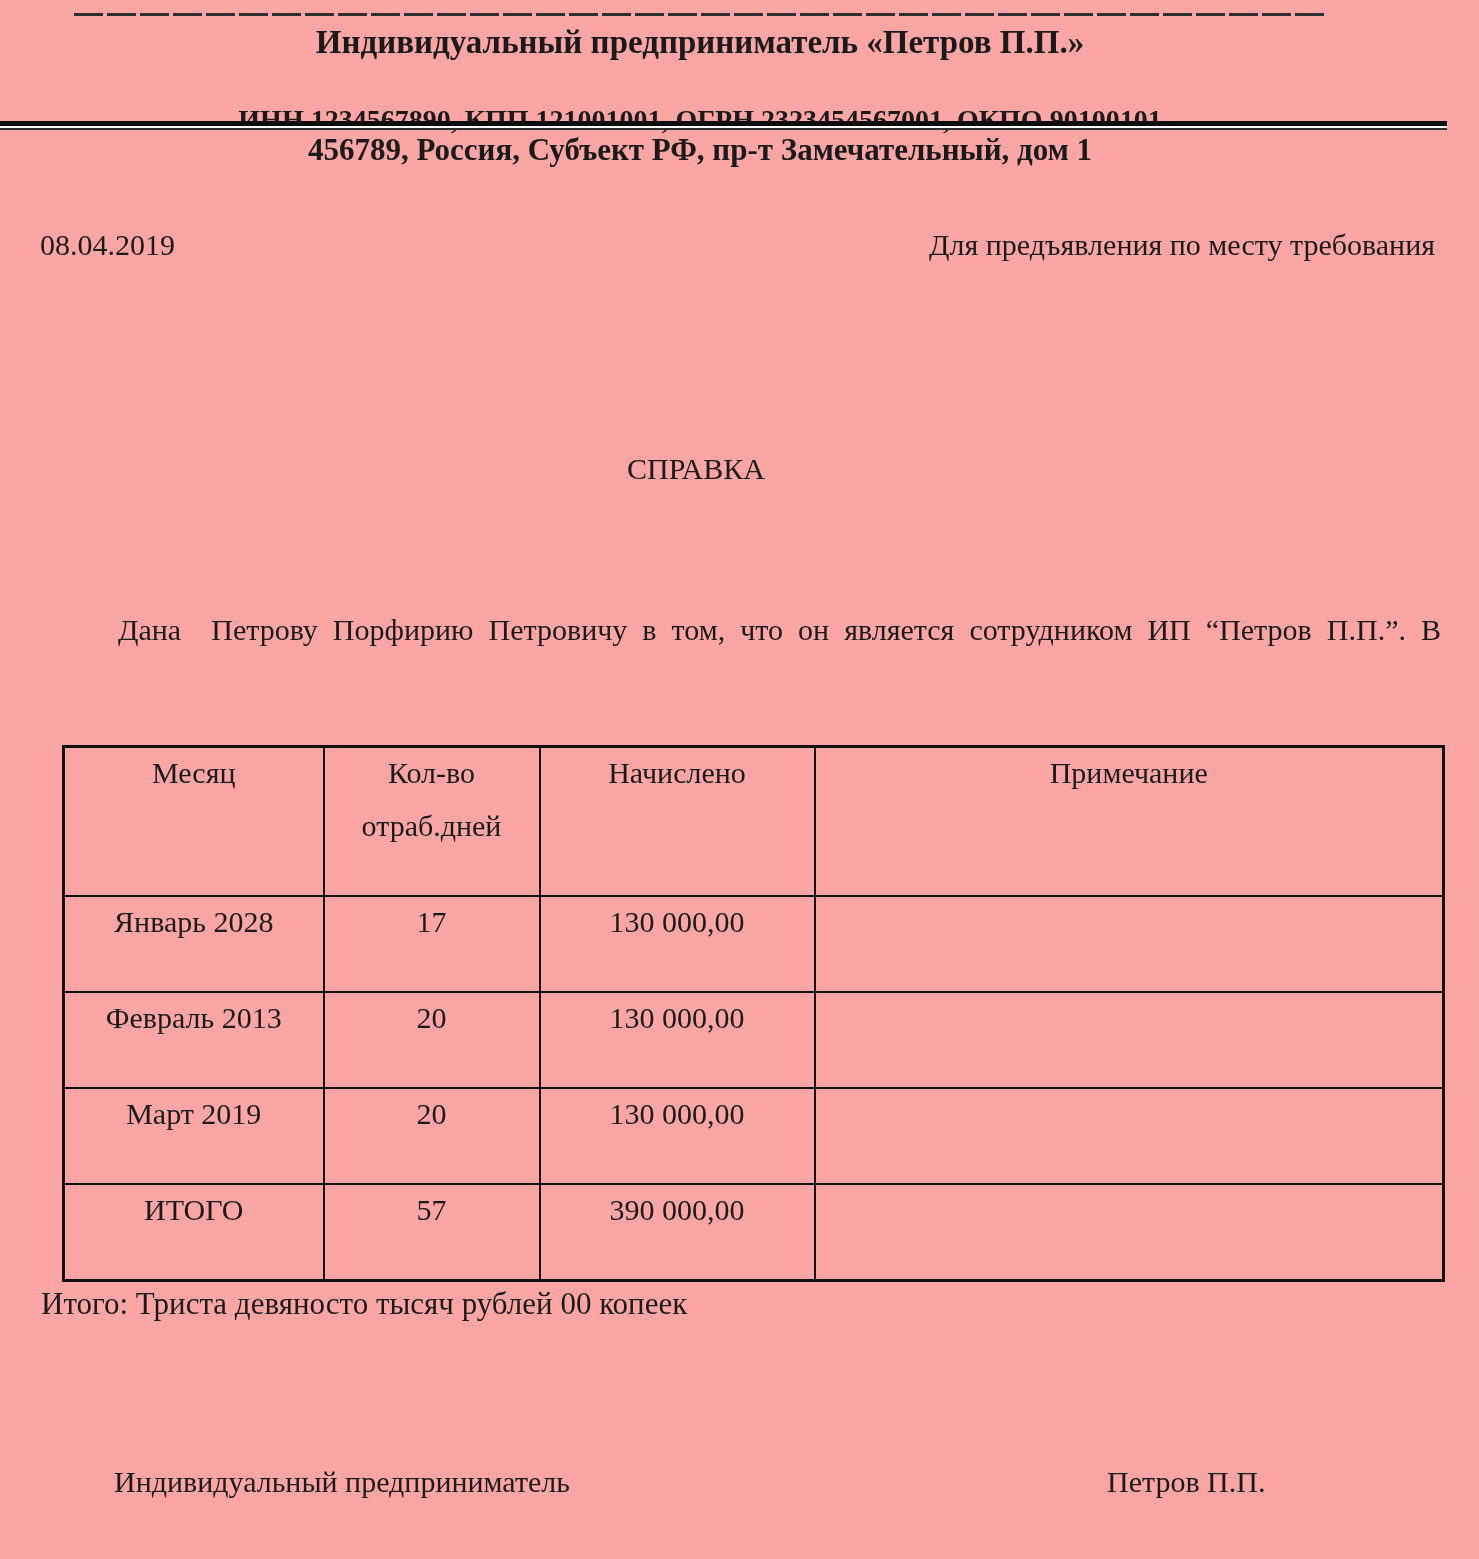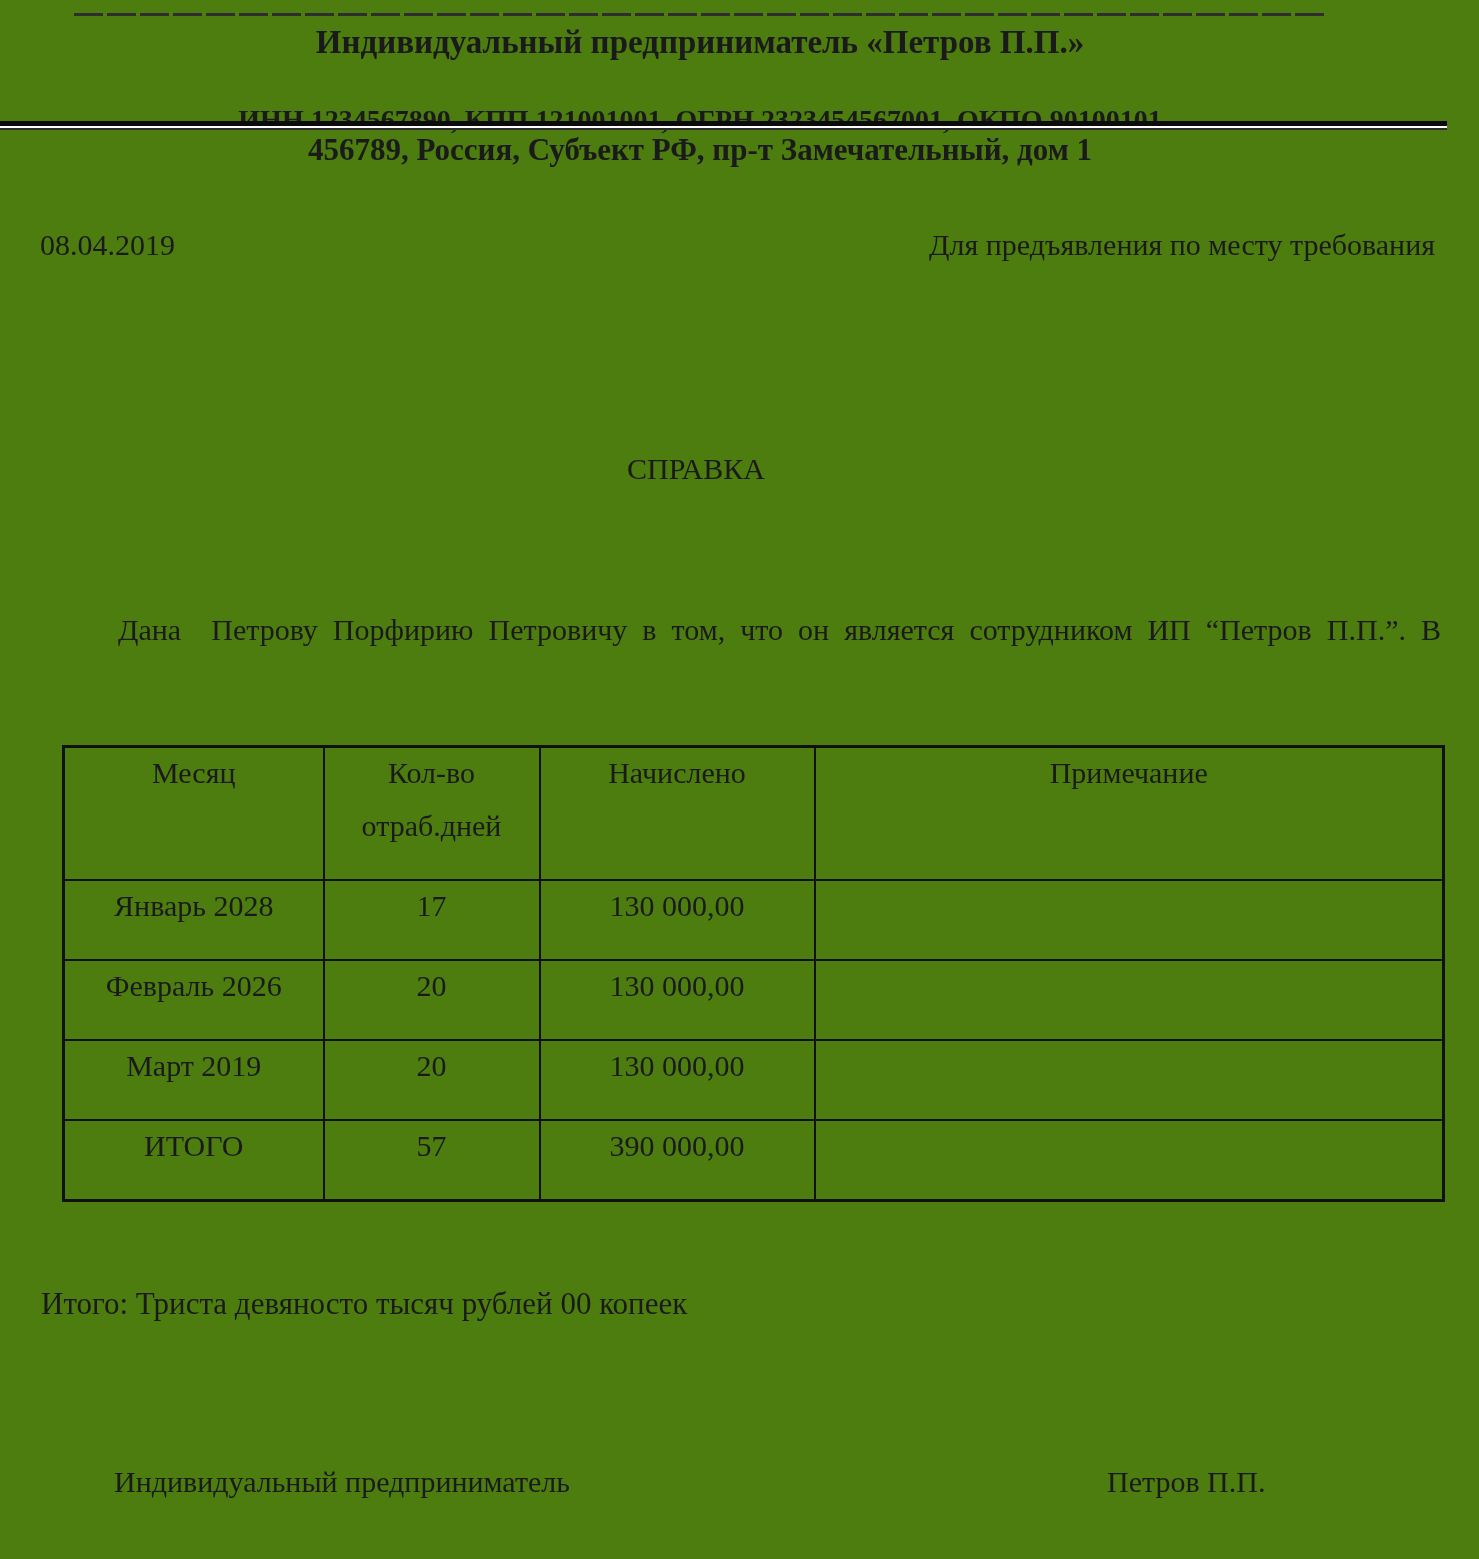--- a/index.html
+++ b/index.html
@@ -1,20 +1,20 @@
 <!DOCTYPE html>
 <html><head>
 <meta charset="utf-8">
 <style>
   html, body { margin: 0; padding: 0; background: #ffffff; }
   .page {
     position: relative;
     width: 1479px;
     height: 1559px;
-    background: #4d7c0f;
+    background: #fca5a5;
     font-family: "Liberation Serif", "DejaVu Serif", serif;
     color: #1a1a1a;
     overflow: hidden;
   }
   .abs { position: absolute; }
 
   
   .dashed-rule {
     top: 13px; left: 74px; width: 1250px; height: 3px;
     background: repeating-linear-gradient(90deg, #2e2e2e 0px, #2e2e2e 29px, transparent 29px, transparent 33px);
@@ -55,21 +55,21 @@
     table-layout: fixed;
     width: 1380px;
     border: 3px solid #111;
   }
   table.salary td {
     border: 2px solid #111;
     vertical-align: top;
     text-align: center;
     font-size: 30px;
     line-height: 34px;
-    padding: 8px 4px 0 4px;
+    padding: 8px 4px 16px 4px;
     overflow: hidden;
   }
   tr.hdr  td { height: 123px; }
   tr.data td { height: 70px; }
   .hdr-line2 { margin-top: 19px; }
 
   .total-words { top: 1286px; left: 35px; font-size: 31px; line-height: 36px; margin-left: 6px; }
 
   .signature-role { top: 1464px; left: 114px;  font-size: 30px; line-height: 36px; }
   .signature-name { top: 1464px; left: 1107px; font-size: 30px; line-height: 36px; }
@@ -116,21 +116,21 @@
           <td>Начислено</td>
           <td>Примечание</td>
         </tr>
         <tr class="data">
           <td>Январь 2028</td>
           <td>17</td>
           <td>130 000,00</td>
           <td></td>
         </tr>
         <tr class="data">
-          <td>Февраль 2026</td>
+          <td>Февраль 2013</td>
           <td>20</td>
           <td>130 000,00</td>
           <td></td>
         </tr>
         <tr class="data">
           <td>Март 2019</td>
           <td>20</td>
           <td>130 000,00</td>
           <td></td>
         </tr>

